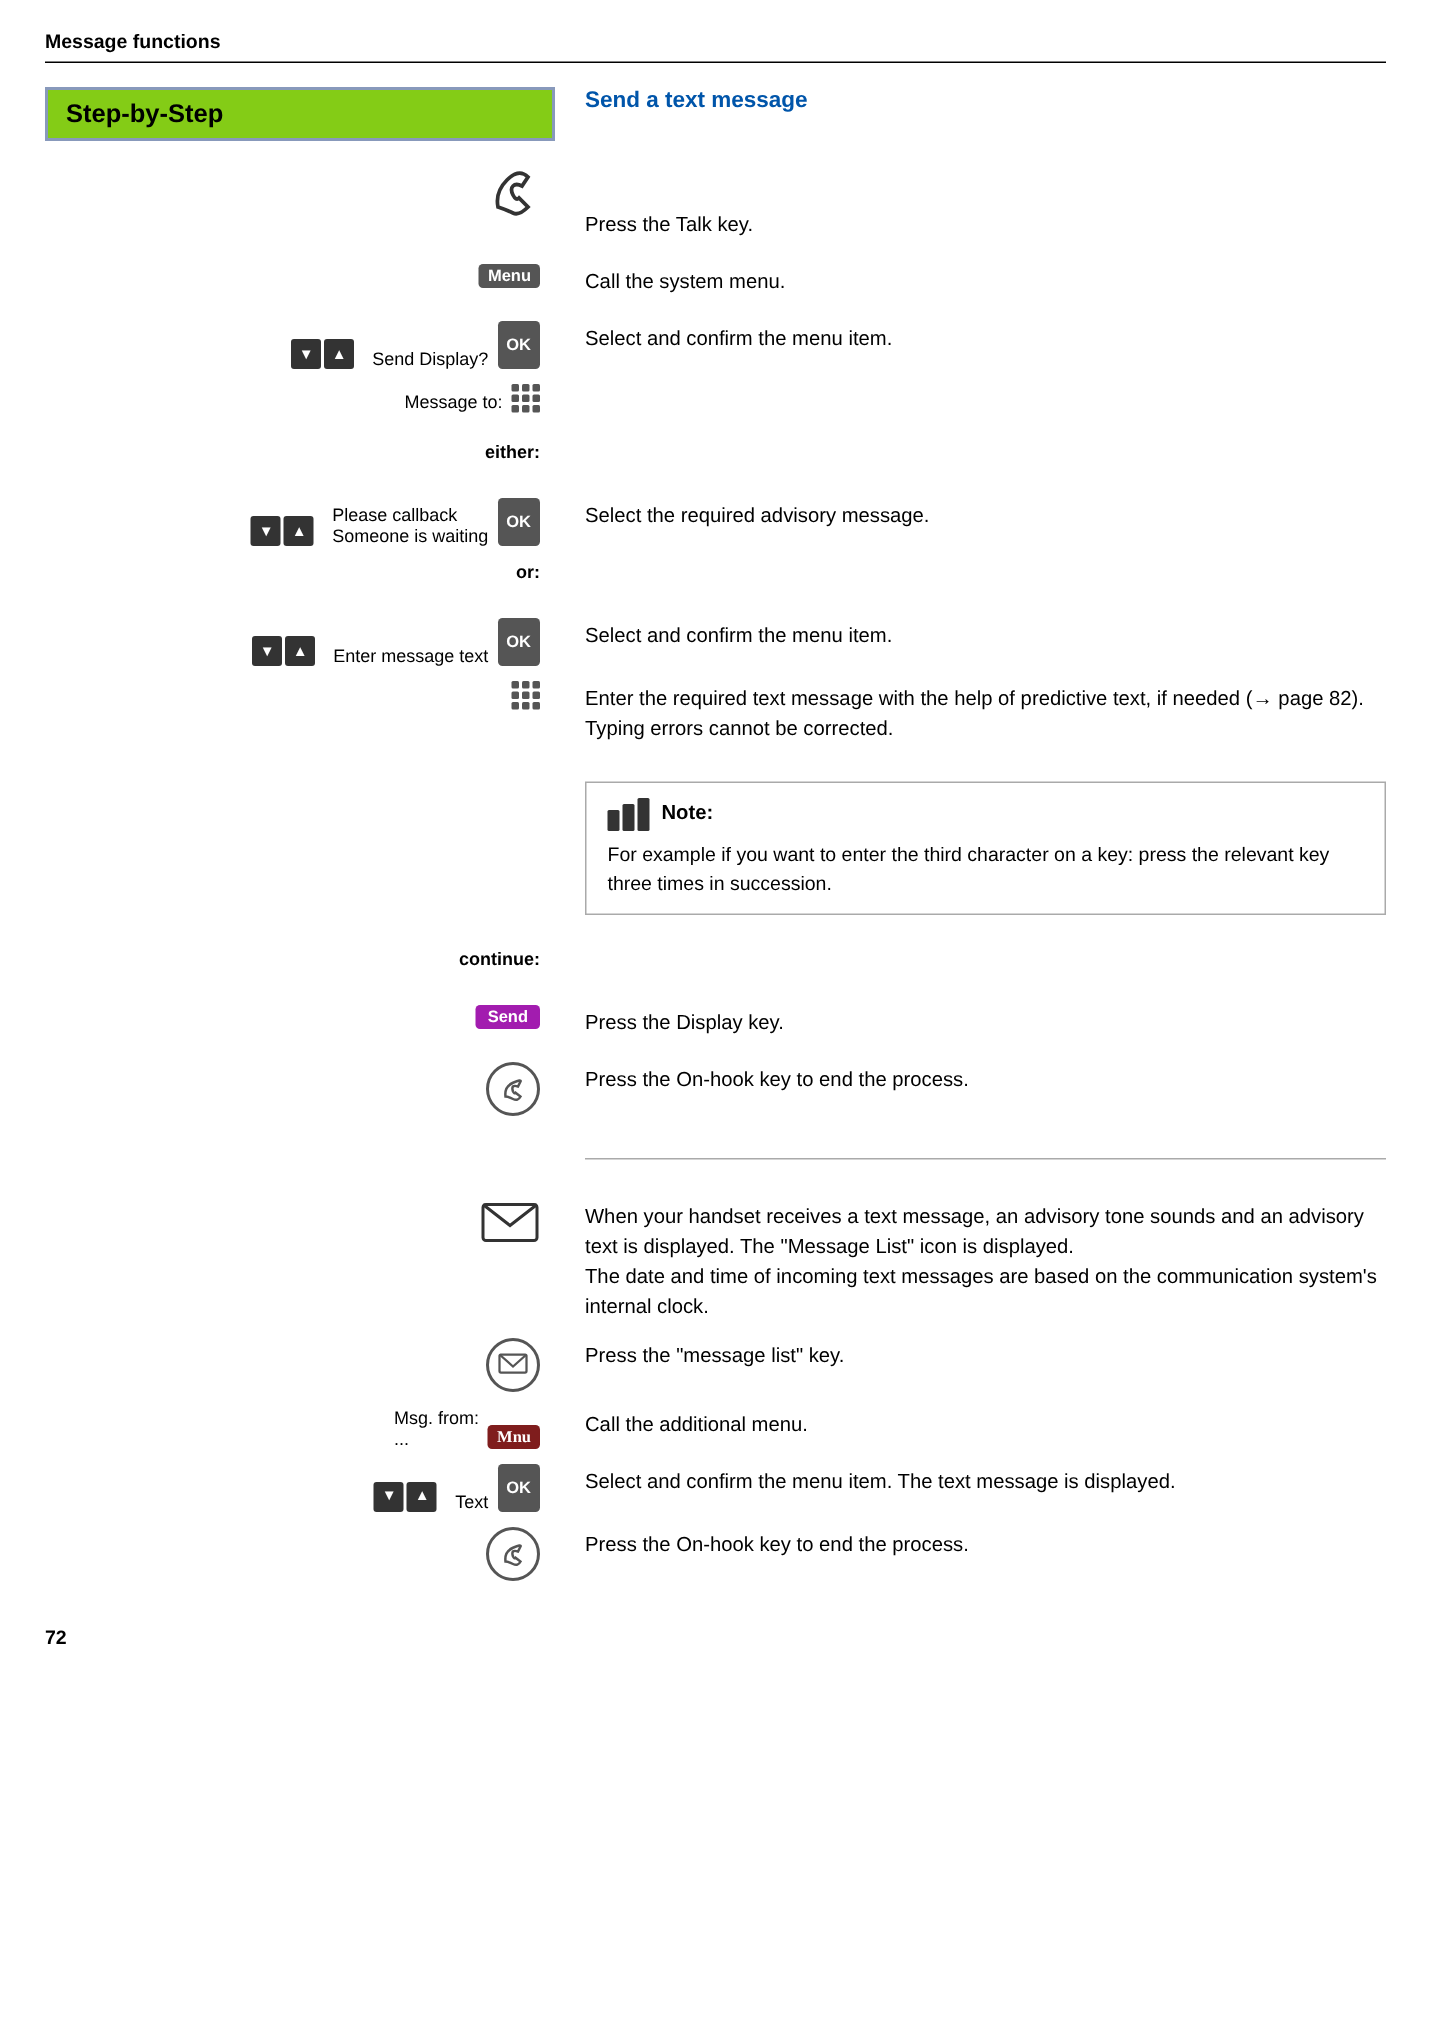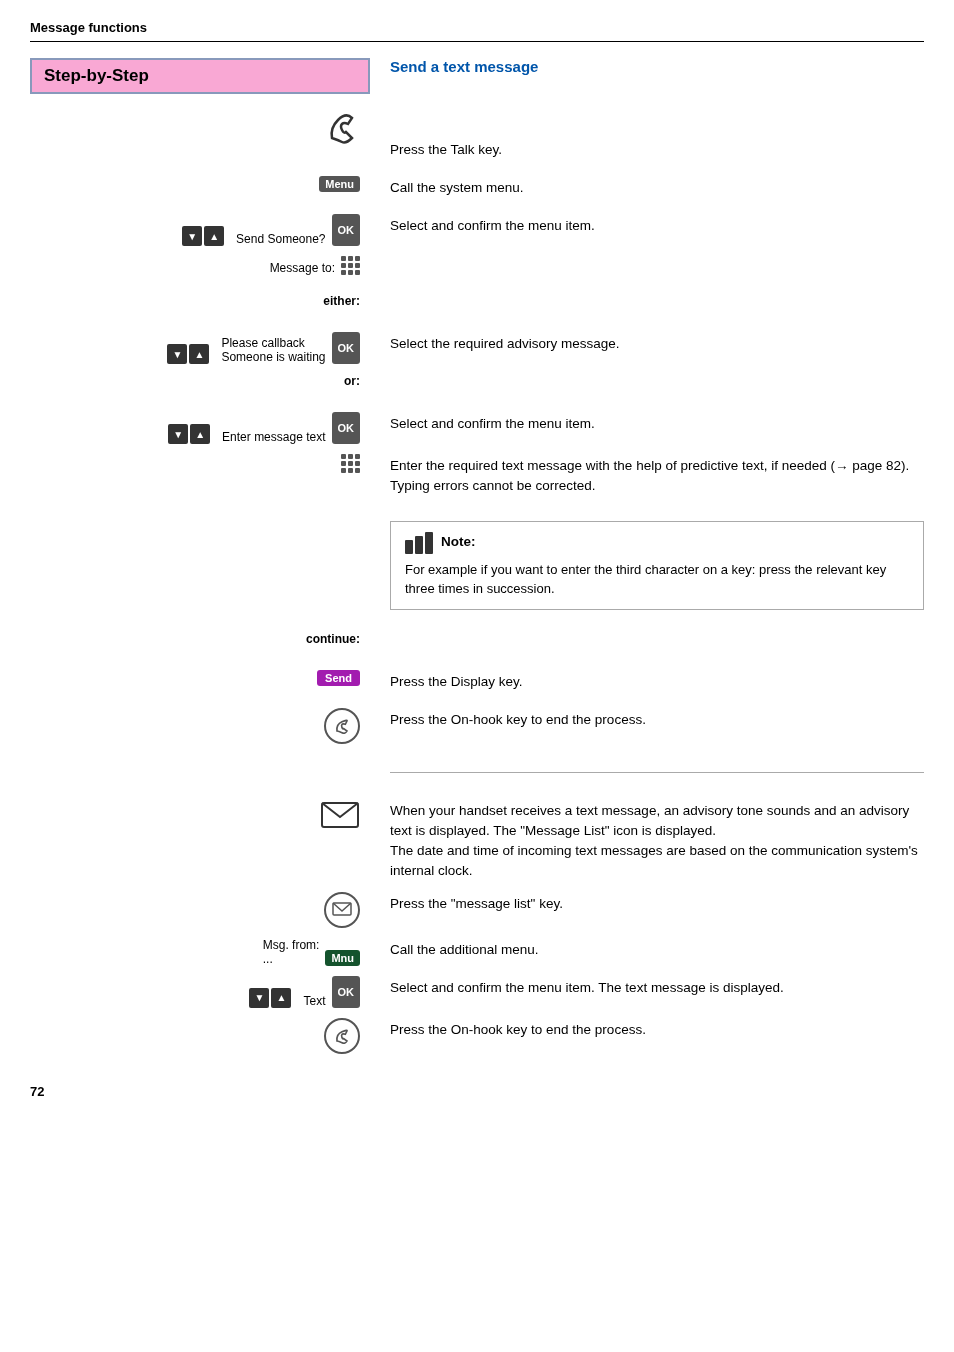--- a/index.html
+++ b/index.html
@@ -91,26 +91,27 @@
     .send-btn {
       background: #a21caf;
       color: #fff;
       font-size: 11px;
       font-weight: bold;
       padding: 2px 8px;
       border-radius: 3px;
     }
 
     .mnu-btn {
-      background: #14532d;
+      background: #7f1d1d;
       color: #fff;
       font-size: 11px;
       font-weight: bold;
       padding: 2px 6px;
       border-radius: 3px;
+      font-family: Liberation Serif, serif;
     }
 
     
     .note-box {
       border: 1px solid #aaa;
       padding: 10px 14px;
       margin: 12px 0;
     }
 
     .note-header {
@@ -178,21 +179,21 @@
 
     .either-or-label {
       font-size: 12px;
       font-weight: bold;
       text-align: right;
       color: #000;
     }
 
     
     .sbs-header {
-      background: #f9a8d4;
+      background: #84cc16;
       border: 2px solid #8899bb;
       padding: 6px 12px;
       margin-bottom: 16px;
       display: inline-block;
       width: 100%;
     }
     .sbs-header-title {
       font-size: 17px;
       font-weight: bold;
     }
@@ -264,21 +265,21 @@
   <div class="right-part">Call the system menu.</div>
 </div>
 
 <div class="full-row">
   <div class="left-part">
     <div class="full-row-content">
       <div class="nav-arrows">
         <div class="arrow-btn">▼</div>
         <div class="arrow-btn">▲</div>
       </div>
-      <span class="step-label">Send Someone?</span>
+      <span class="step-label">Send Display?</span>
       <span class="ok-btn">OK</span>
     </div>
   </div>
   <div class="right-part">Select and confirm the menu item.</div>
 </div>
 
 <div class="full-row">
   <div class="left-part">
     <div class="full-row-content">
       <span class="step-label">Message to:</span>

